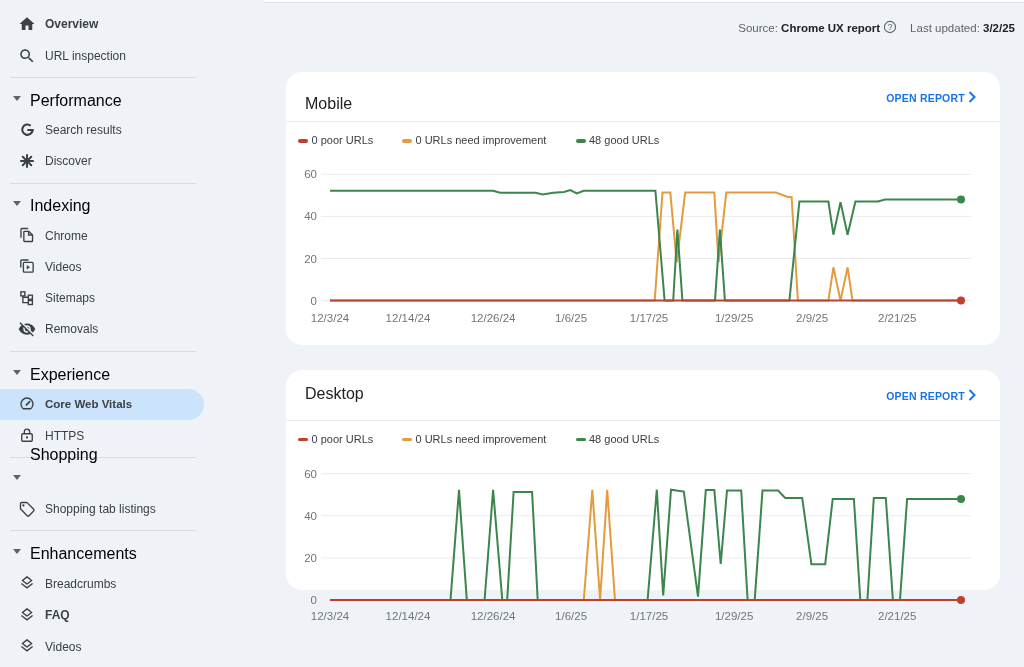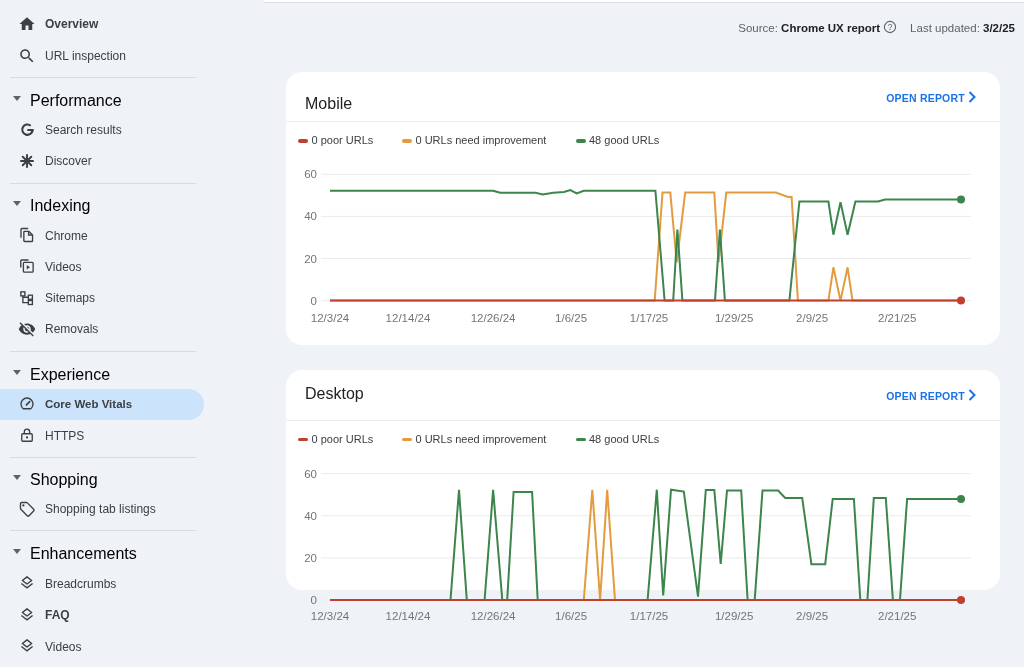--- a/index.html
+++ b/index.html
@@ -94,21 +94,21 @@
 <svg class="icon" style="top:426px" viewBox="0 0 24 24">
       <g fill="none" stroke="#3c4043" stroke-width="1.8">
         <rect x="5" y="10.3" width="14" height="10" rx="1.3"></rect>
         <path d="M8.4 10.3V7.8a3.6 3.6 0 0 1 7.2 0v2.5"></path>
       </g>
       <circle cx="12" cy="15.3" r="1.5" fill="#3c4043"></circle>
     </svg>
 <div class="navitem" style="top:428.5px;font-weight:400">HTTPS</div>
 <div class="divider" style="top:456.5px"></div>
 <div class="tri" style="top:475.0px"></div>
-<div class="navhead" style="top:471.0px">Shopping</div>
+<div class="navhead" style="top:446px">Shopping</div>
 <svg class="icon" style="top:499.5px" viewBox="0 0 24 24">
       <path fill="none" stroke="#3c4043" stroke-width="1.8" stroke-linejoin="round" d="M11.2 3.3H5.1a1.8 1.8 0 0 0-1.8 1.8v6.1a1.8 1.8 0 0 0 .53 1.27l8.4 8.4a1.8 1.8 0 0 0 2.55 0l6.1-6.1a1.8 1.8 0 0 0 0-2.55l-8.4-8.4a1.8 1.8 0 0 0-1.28-.52z"></path>
       <circle cx="7.2" cy="7.2" r="1.5" fill="#3c4043"></circle>
     </svg>
 <div class="navitem" style="top:502.0px;font-weight:400">Shopping tab listings</div>
 <div class="divider" style="top:530px"></div>
 <div class="tri" style="top:549.0px"></div>
 <div class="navhead" style="top:545.0px">Enhancements</div>
 <svg class="icon" style="top:574px" viewBox="0 0 24 24">
       <g fill="none" stroke="#3c4043" stroke-width="1.9">

